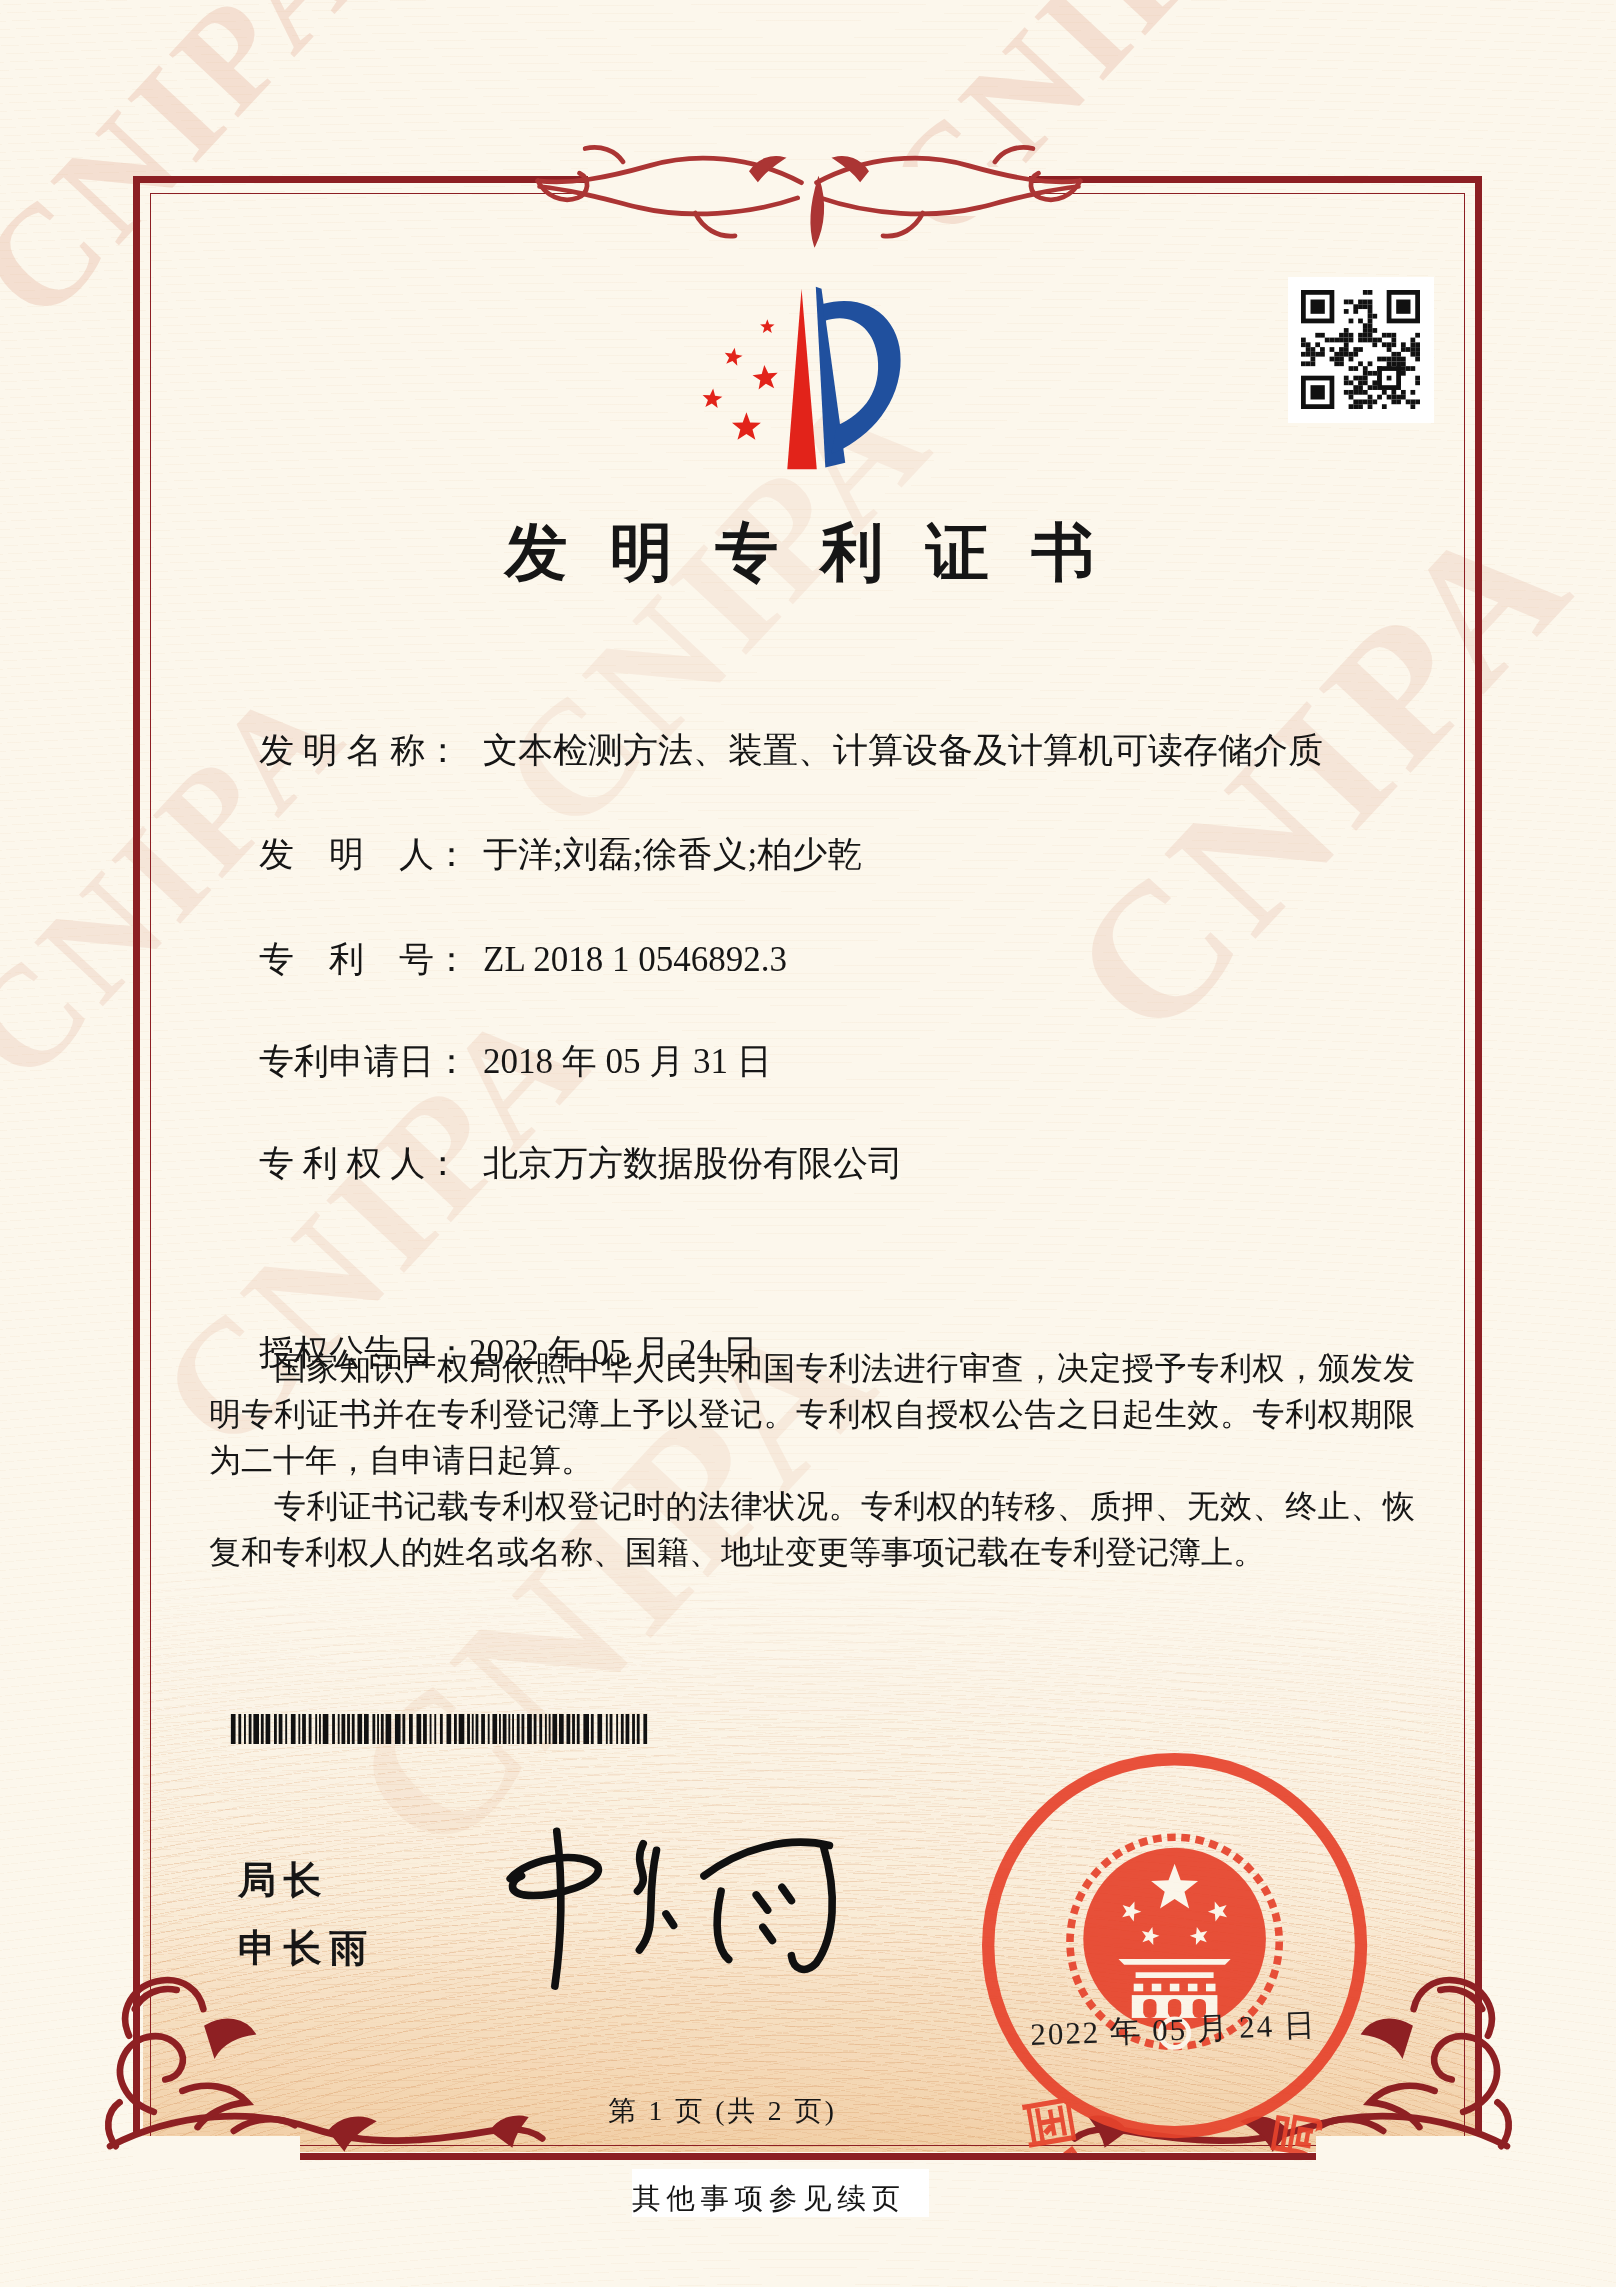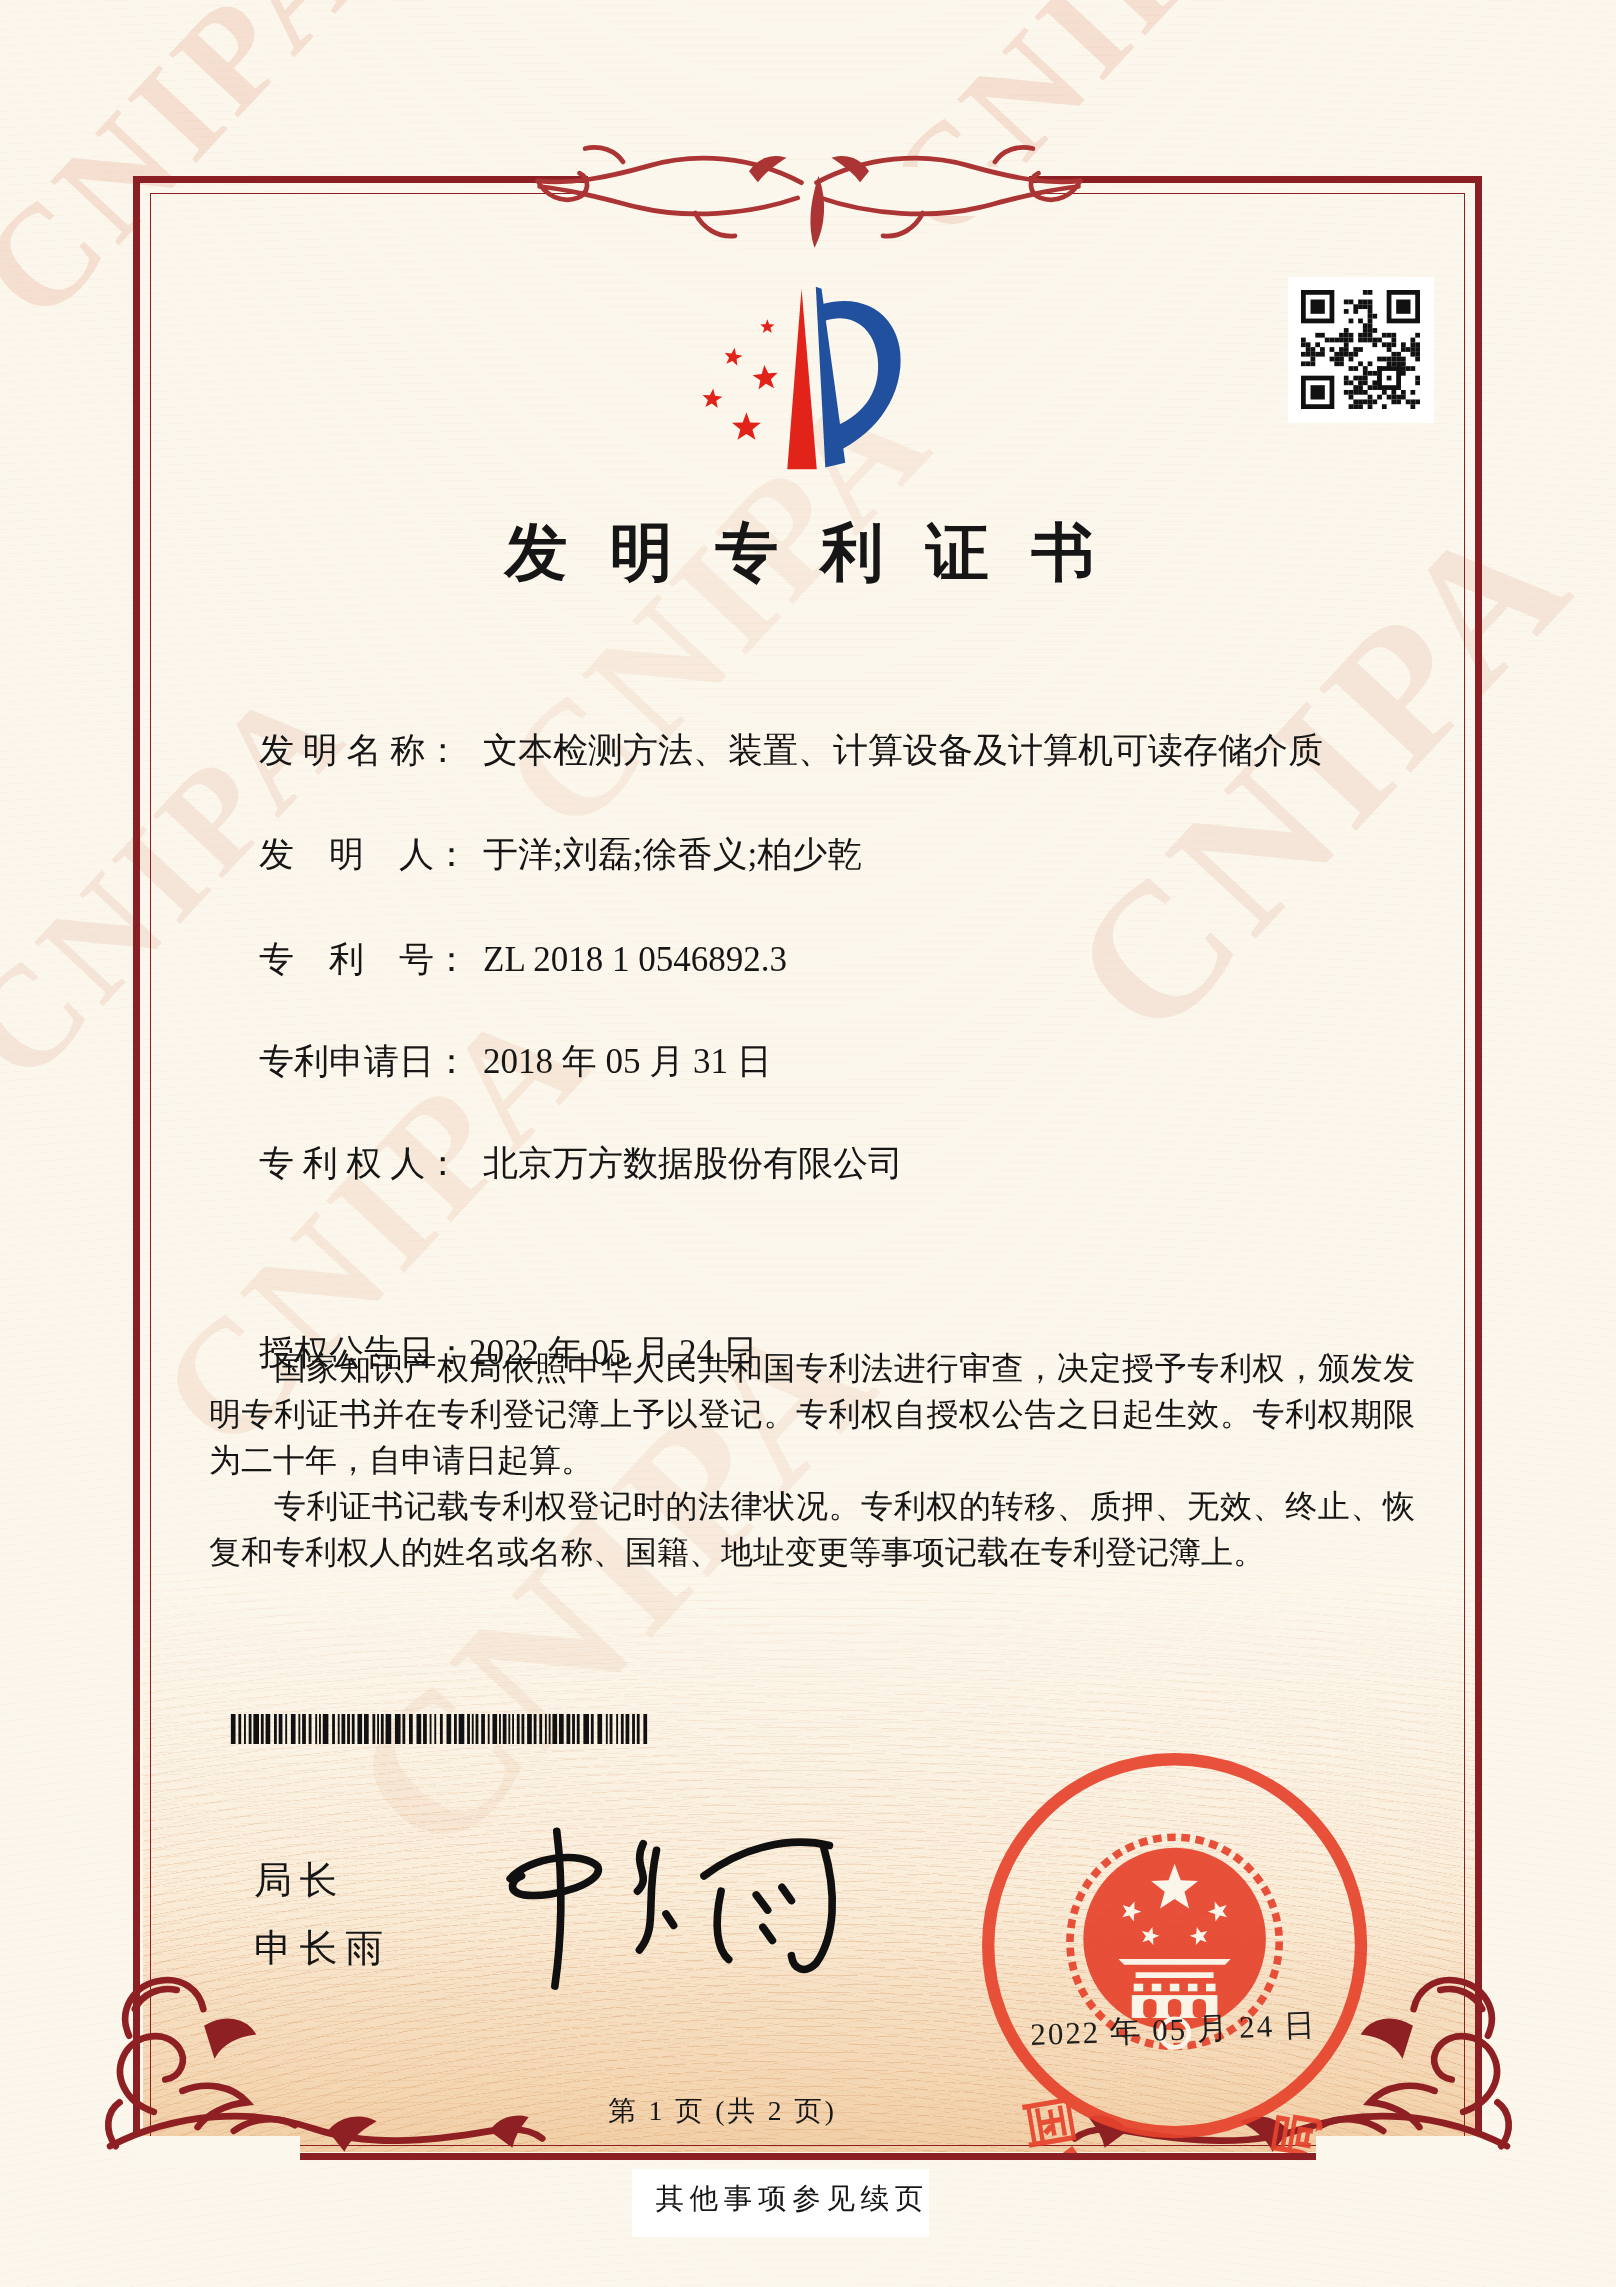--- a/index.html
+++ b/index.html
@@ -57,32 +57,32 @@
   .f1{top:687px;} .f2{top:791px;} .f3{top:896px;} .f4{top:998px;} .f5{top:1100px;} .f6{top:1207px;}
   .grant{position:absolute;left:224px;top:1289px;font-size:35px;white-space:pre;width:1255px;}
   .grant .no{position:absolute;left:618px;top:0;}
   
   .paras{position:absolute;left:209px;top:1345px;width:1206px;font-size:32px;line-height:46px;
     text-align:justify;text-justify:inter-ideograph;}
   .paras p{margin:0;text-indent:65px;}
   
   .barcode{position:absolute;left:228px;top:1714px;width:422px;height:30px;}
   
-  .signer{position:absolute;left:254px;font-family:"Liberation Sans","DejaVu Sans",sans-serif;
-    font-weight:normal;font-size:38px;letter-spacing:7.6px;}
+  .signer{position:absolute;left:238px;font-family:"Liberation Sans","DejaVu Sans",sans-serif;
+    font-weight:bold;font-size:38px;letter-spacing:7.6px;}
   .signer.t{top:1855px;} .signer.n{top:1923px;}
   .sig{position:absolute;left:476px;top:1798px;}
   
   .seal{position:absolute;left:972px;top:1744px;}
   .seal-date{position:absolute;left:1006px;top:2009px;width:335px;text-align:center;
     font-size:31px;letter-spacing:1.9px;color:#1d1d1d;transform:rotate(-2deg);white-space:pre;}
   
   .page-info{position:absolute;left:-86px;top:2092px;width:1617px;text-align:center;font-size:27.6px;letter-spacing:2.9px;white-space:pre;}
-  .footer-note{position:absolute;left:632px;top:2169px;width:297px;height:68px;background:#fff;
-    text-align:right;line-height:59px;font-size:28.5px;letter-spacing:5.7px;white-space:pre;}
+  .footer-note{position:absolute;left:632px;top:2169px;width:297px;height:48px;background:#fff;
+    text-align:left;line-height:59px;font-size:28.5px;letter-spacing:5.7px;white-space:pre;}
 </style>
 </head>
 <body>
 
 <div class="page">
 
   <div class="wm wm-a">CNIPA</div>
   <div class="wm wm-b">CNIPA</div>
   <div class="wm wm-c">CNIPA</div>
   <div class="wm wm-d">CNIPA</div>

